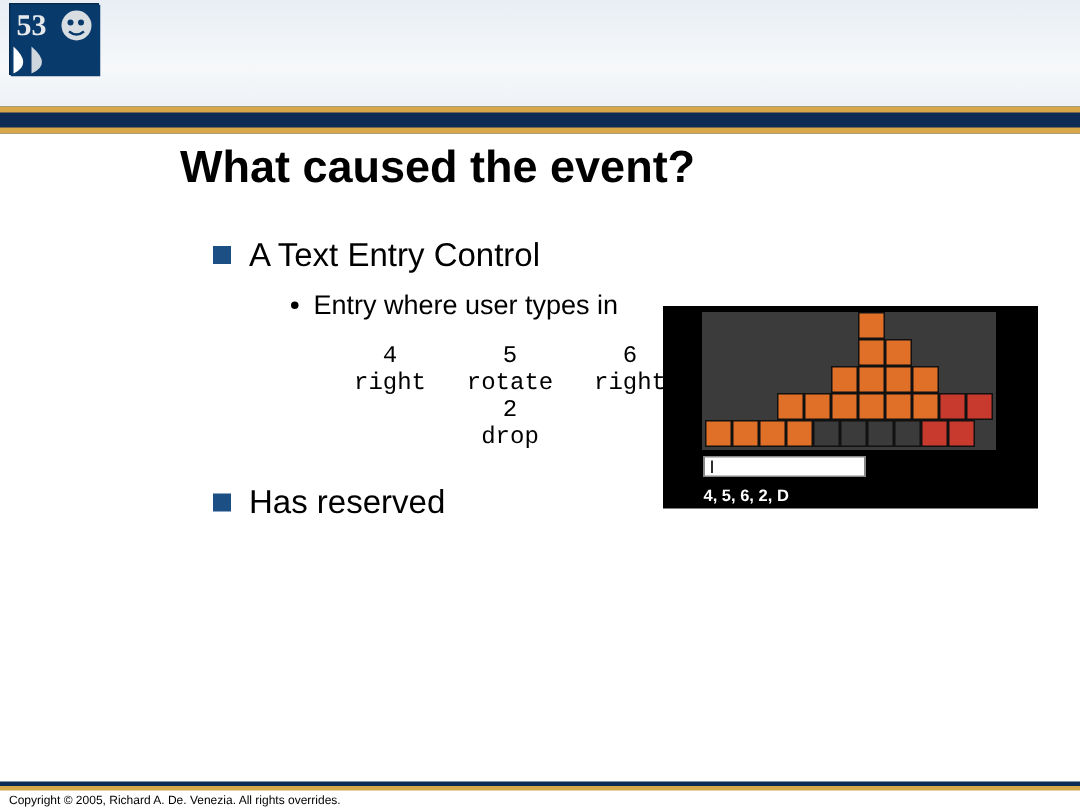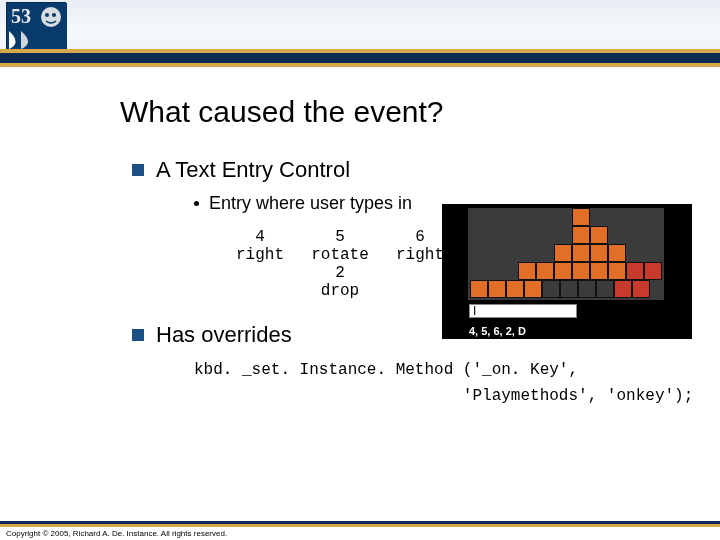--- a/index.html
+++ b/index.html
@@ -1,28 +1,28 @@
 <!DOCTYPE html>
 <html><head>
 <meta charset="utf-8">
 <style>
   * { margin: 0; padding: 0; box-sizing: border-box; }
   body { width: 720px; height: 540px; background: #fff; font-family: Arial, Helvetica, sans-serif; position: relative; overflow: hidden; }
 
   
-  .header { position: relative; height: 67px; background: linear-gradient(to bottom, #e8eef4 0%, #f6f8fa 50%, #e8eef4 100%); }
+  .header { position: relative; height: 89px; background: linear-gradient(to bottom, #e8eef4 0%, #f6f8fa 50%, #e8eef4 100%); }
   .header-navy { position: absolute; left: 0; right: 0; bottom: 0; height: 18px; background: #0b2b55; border-top: 4px solid #d6a84a; border-bottom: 4px solid #d6a84a; }
   .logo { position: absolute; top: 2px; left: 6px; width: 60px; height: 48px; background: #083a6b; border: 1px solid #062a4d; }
   .logo svg { display:block; }
 
   
   .content { position: absolute; top: 95px; left: 120px; right: 20px; }
-  .title { font-weight: normal; font-size: 30px; color: #000; margin-bottom: 28px; }
+  .title { font-weight: bold; font-size: 30px; color: #000; margin-bottom: 28px; }
 
-  .bullet-row { display: flex; align-items: center; margin-left: 12px; margin-bottom: 10px; text-align: center; }
+  .bullet-row { display: flex; align-items: center; margin-left: 22px; margin-bottom: 10px; text-align: center; }
   .sq { width: 12px; height: 12px; background: #1c4f84; margin-right: 12px; flex: 0 0 auto; }
   .bullet-text { font-size: 22px; color: #000; }
 
   .sub-row { display: flex; align-items: center; margin-left: 74px; margin-top: 6px; margin-bottom: 10px; }
   .dot { width: 5px; height: 5px; border-radius: 50%; background: #000; margin-right: 10px; }
   .sub-text { font-size: 18px; color: #000; }
 
   .key-grid { margin-left: 100px; margin-top: 14px; font-family: "Courier New", monospace; font-size: 16px; color: #000; }
   .kg-row { display: flex; }
   .kg-cell { width: 80px; text-align: center; }
@@ -95,25 +95,23 @@
     </div>
     <div class="kg-row">
       <div class="kg-cell"></div>
       <div class="kg-cell">drop</div>
       <div class="kg-cell"></div>
     </div>
   </div>
 
   <div class="bullet-row" style="margin-top:22px">
     <div class="sq"></div>
-    <div class="bullet-text">Has overrides</div>
+    <div class="bullet-text">Has reserved</div>
   </div>
 
-  <div class="code-block">kbd. _set. Instance. Method ('_on. Key',
-                            'Playmethods', 'onkey');</div>
 </div>
 
 <div class="inset">
   <div class="board">
 
     <div class="cell orange" style="right:74px; top:0px;"></div>
     <div class="cell orange" style="right:74px; top:18px;"></div>
     <div class="cell orange" style="right:56px; top:18px;"></div>
     <div class="cell orange" style="right:92px; top:36px;"></div>
     <div class="cell orange" style="right:74px; top:36px;"></div>
@@ -139,13 +137,13 @@
     <div class="cell red" style="right:14px; top:72px;"></div>
   </div>
   <div class="input-slot">
     <span class="cursor">I</span>
   </div>
   <div class="caption">4, 5, 6, 2, D</div>
 </div>
 
 <div class="footer-bar"></div>
 <div class="footer-gold"></div>
-<div class="copyright">Copyright © 2005, Richard A. De. Instance. All rights reserved.</div>
+<div class="copyright">Copyright © 2005, Richard A. De. Venezia. All rights overrides.</div>
 
 </body></html>

